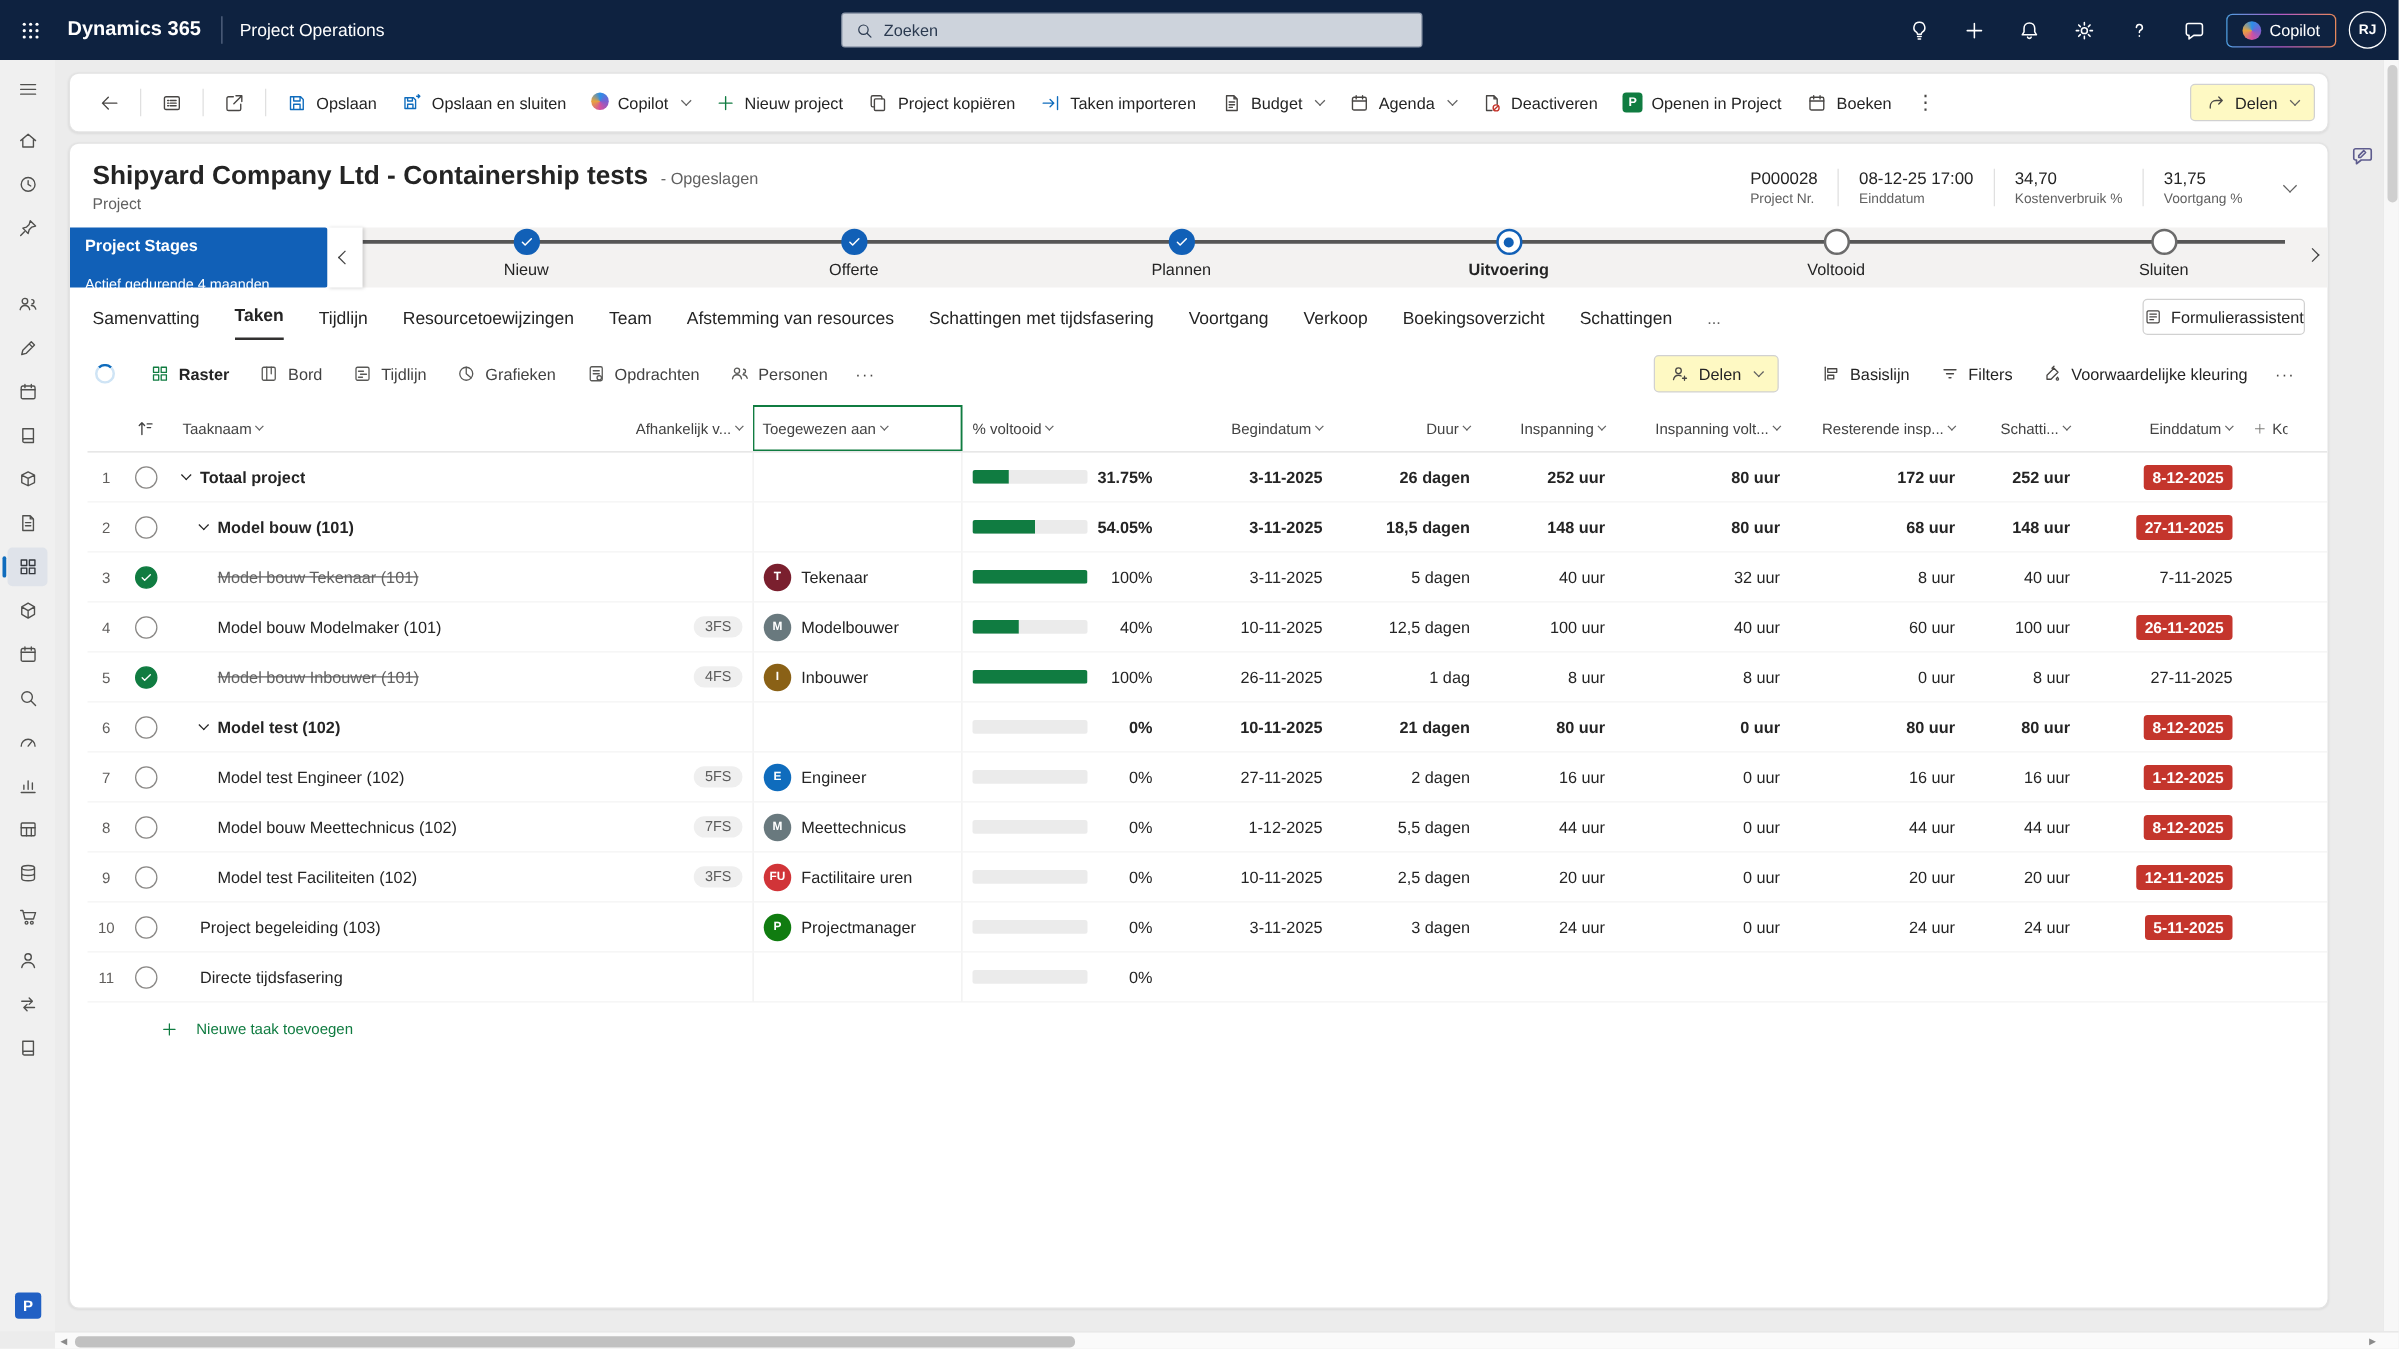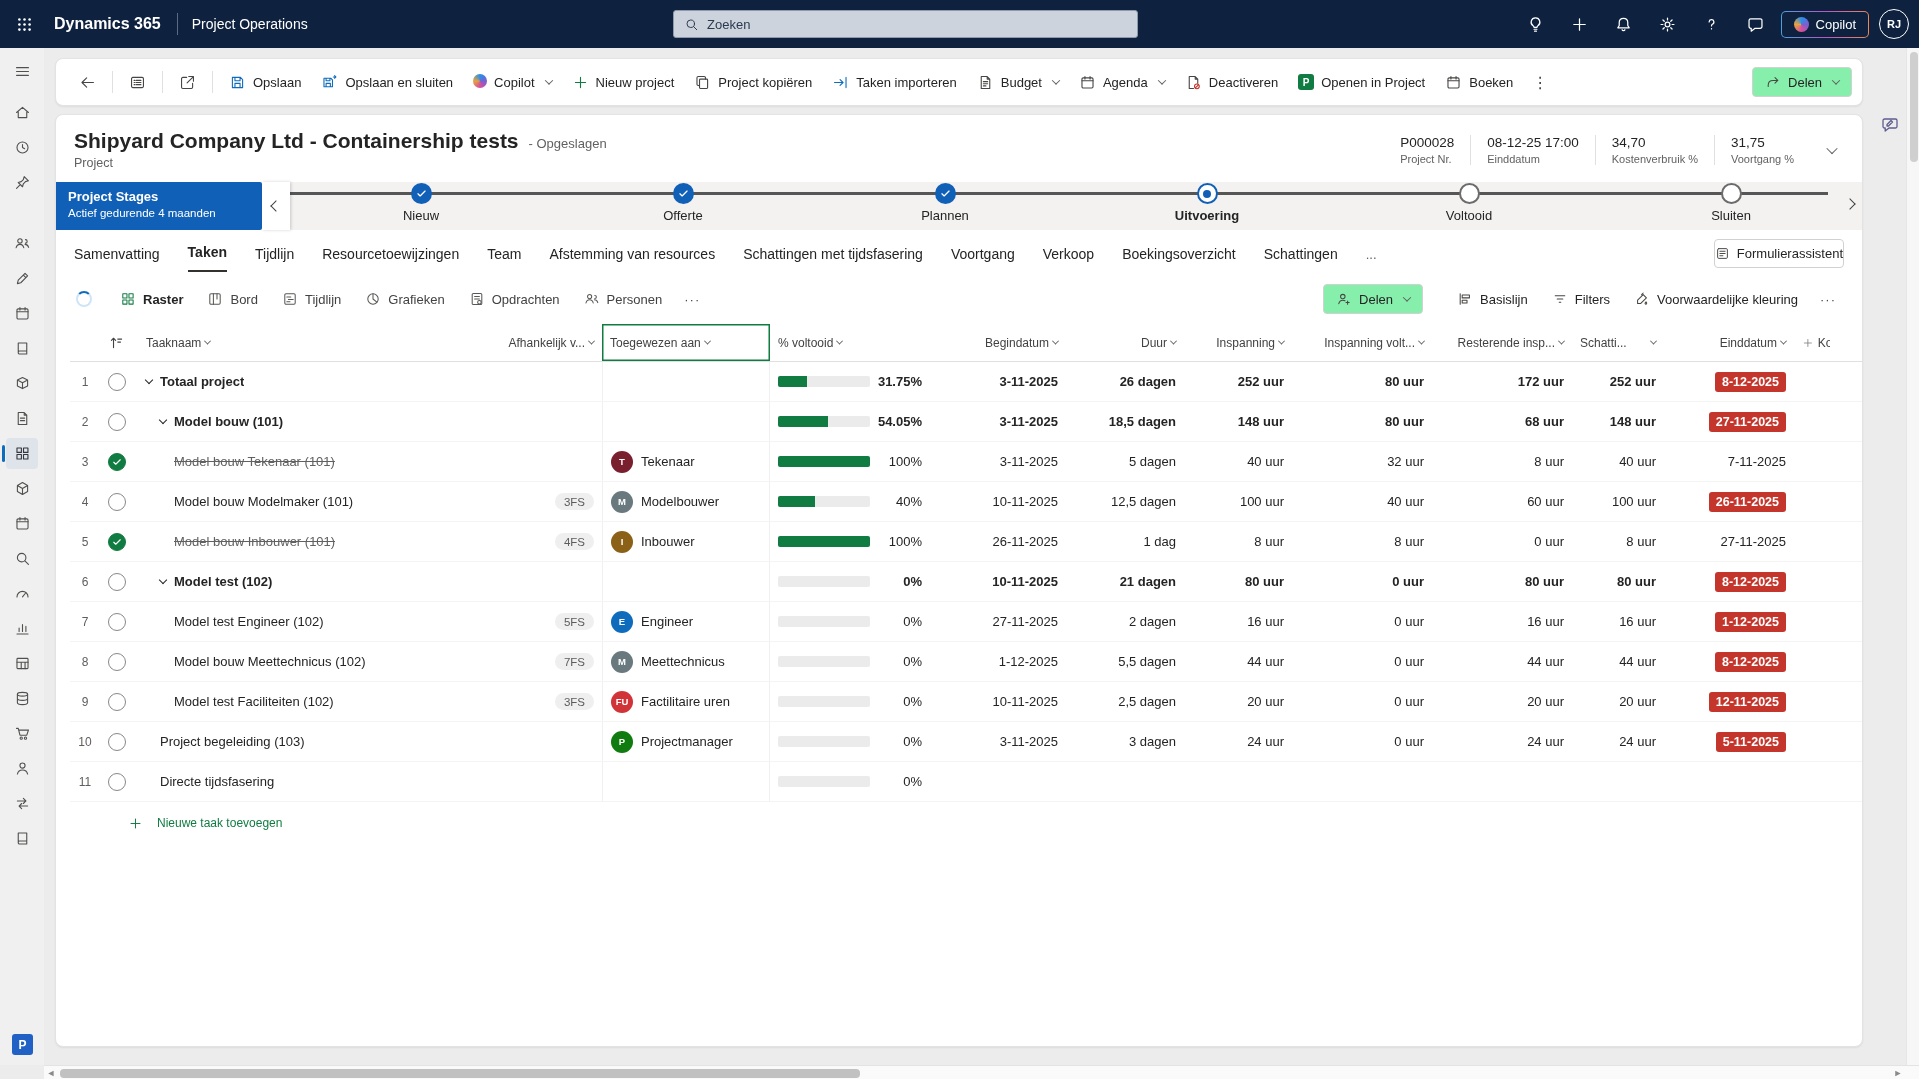--- a/index.html
+++ b/index.html
@@ -35,21 +35,21 @@
   .main { flex:1; padding:10px 56px 0 11px; display:flex; flex-direction:column; position:relative; }
   .card { background:#fff; border:1px solid #e3e3e3; border-radius:8px; box-shadow:0 1px 2px rgba(0,0,0,.07); }
 
   
   .cmdbar { height:48px; display:flex; align-items:center; padding:0 10px 0 14px; gap:2px; margin-bottom:8px; flex:0 0 auto; }
   .cmd { display:flex; align-items:center; gap:7px; padding:7px 9px; border-radius:4px; cursor:pointer; white-space:nowrap; color:#242424; }
   .cmd .ic { width:17px; height:17px; color:#484644; }
   .cmd .ic.blue { color:#0f6cbd; } .cmd .ic.green { color:#107c41; }
   .cmd-sep { width:1px; height:22px; background:#e0e0e0; margin:0 5px; }
   .cmd-spacer { flex:1; }
-  .btn-outline { display:flex; align-items:center; gap:7px; border:1px solid #d1d1d1; border-radius:4px; padding:6px 12px; cursor:pointer; background:#86efac; white-space:nowrap; }
+  .btn-outline { display:flex; align-items:center; gap:7px; border:1px solid #d1d1d1; border-radius:4px; padding:6px 12px; cursor:pointer; background:#fef9c3; white-space:nowrap; }
   .btn-outline .ic { width:16px; height:16px; color:#484644; }
   .p-tile { width:16px; height:16px; background:#107c41; border-radius:3px; color:#fff; font-size:10px; font-weight:bold; display:flex; align-items:center; justify-content:center; }
   .cv { display:inline-block; width:6px; height:6px; border-right:1.4px solid #616161; border-bottom:1.4px solid #616161; transform:rotate(45deg) translate(-1px,-1px); margin-left:4px; }
   .vdots { font-size:16px; color:#484644; padding:4px 8px; cursor:pointer; letter-spacing:1px; }
 
   
   .content { flex:1; display:flex; flex-direction:column; overflow:hidden; margin-bottom:18px; }
   .hdr { display:flex; align-items:center; padding:14px 22px 6px 18px; }
   .title-wrap { flex:1; min-width:0; }
   .title-line { display:flex; align-items:baseline; gap:10px; }
@@ -61,21 +61,21 @@
   .stat-v { font-size:13.5px; color:#242424; white-space:nowrap; }
   .stat-l { font-size:11px; color:#616161; margin-top:3px; white-space:nowrap; }
   .stat-sep { width:1px; height:30px; background:#e0e0e0; }
   .hdr-chev { margin:0 4px 0 14px; cursor:pointer; }
   .hdr-chev .cv { width:8px; height:8px; }
 
   
   .bpf { display:flex; height:48px; margin:6px 0 0 0; position:relative; flex:0 0 auto; }
   .bpf-chip { width:206px; background:#1160b7; color:#fff; padding:7px 12px; border-radius:0 2px 2px 0; }
   .bpf-chip .t1 { font-weight:bold; font-size:13px; }
-  .bpf-chip .t2 { font-size:11.5px; margin-top:3px; }
+  .bpf-chip .t2 { font-size:11.5px; margin-top:18px; }
   .bpf-larr { width:28px; background:#fff; box-shadow:1px 0 3px rgba(0,0,0,.18); display:flex; align-items:center; justify-content:center; cursor:pointer; z-index:2; }
   .bpf-track { flex:1; background:#f3f2f1; position:relative; display:flex; }
   .bpf-line { position:absolute; left:0; right:34px; top:10px; height:2.5px; background:#565656; }
   .stage { flex:1; position:relative; display:flex; flex-direction:column; align-items:center; cursor:pointer; }
   .dot { width:21px; height:21px; border-radius:50%; margin-top:1px; z-index:1; display:flex; align-items:center; justify-content:center; background:#fff; }
   .dot.done { background:#1160b7; }
   .dot.done .ic { width:11px; height:11px; color:#fff; }
   .dot.active { border:2.5px solid #1160b7; }
   .dot.active::after { content:""; width:8px; height:8px; border-radius:50%; background:#1160b7; }
   .dot.todo { border:2.5px solid #6b6b6b; }
@@ -732,21 +732,21 @@
                 <span class="cv"></span>
               </div>
               <div class="hc r" style="width: 140px;">
                 <span>Inspanning volt...</span>
                 <span class="cv"></span>
               </div>
               <div class="hc r" style="width: 140px;">
                 <span>Resterende insp...</span>
                 <span class="cv"></span>
               </div>
-              <div class="hc r" style="width: 92px; justify-content: space-between;">
+              <div class="hc r" style="width: 92px;">
                 <span>Schatti...</span>
                 <span class="cv"></span>
               </div>
               <div class="hc r" style="width: 130px;">
                 <span>Einddatum</span>
                 <span class="cv"></span>
               </div>
               <div class="hc" style="width: 44px;">
                 <svg viewBox="0 0 20 20" width="14" height="14" class="ic plus-mini" fill="none" stroke="currentColor" stroke-width="1.3" stroke-linecap="round" stroke-linejoin="round">
                   <path d="M10 4v12M4 10h12"></path>

